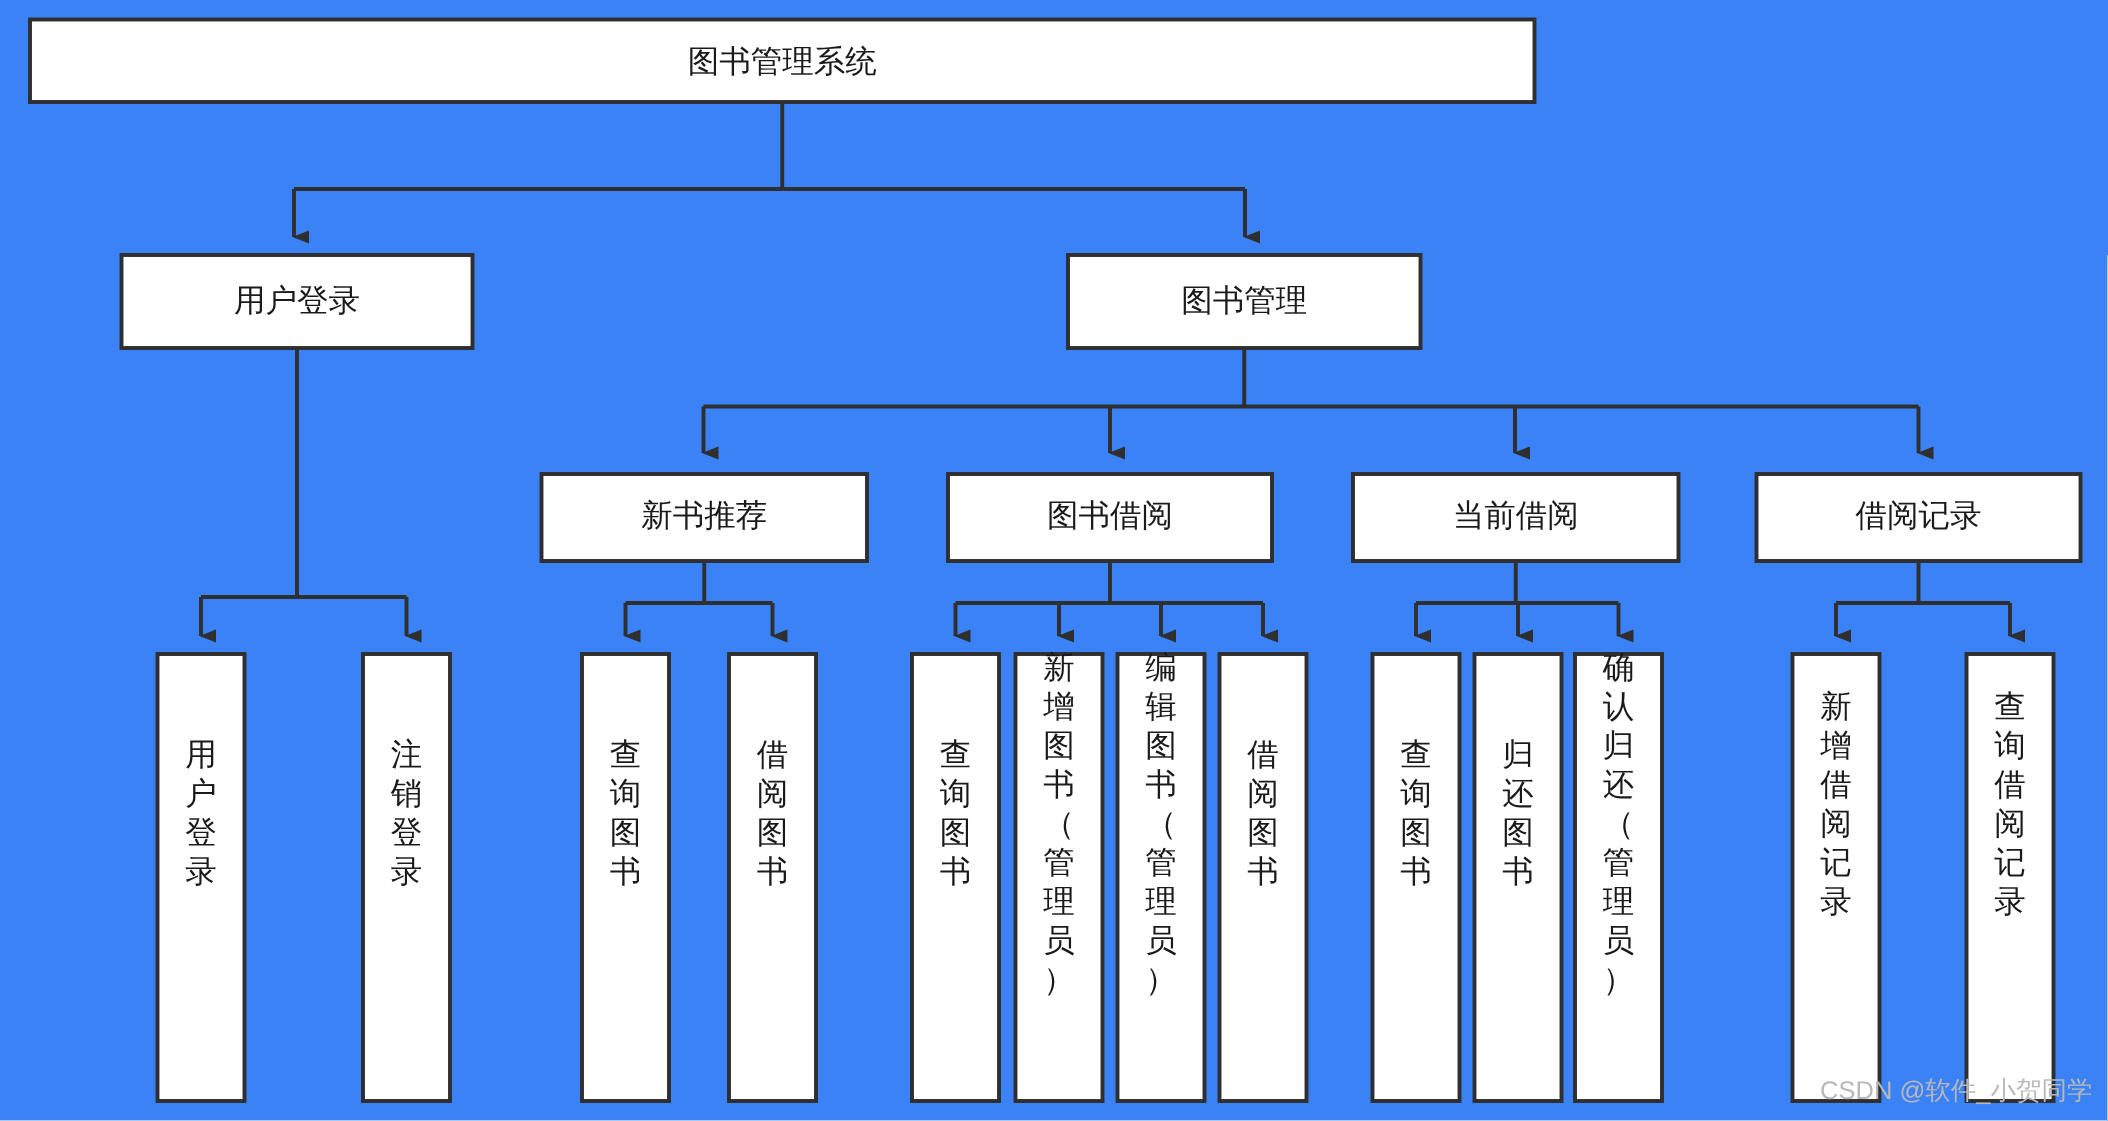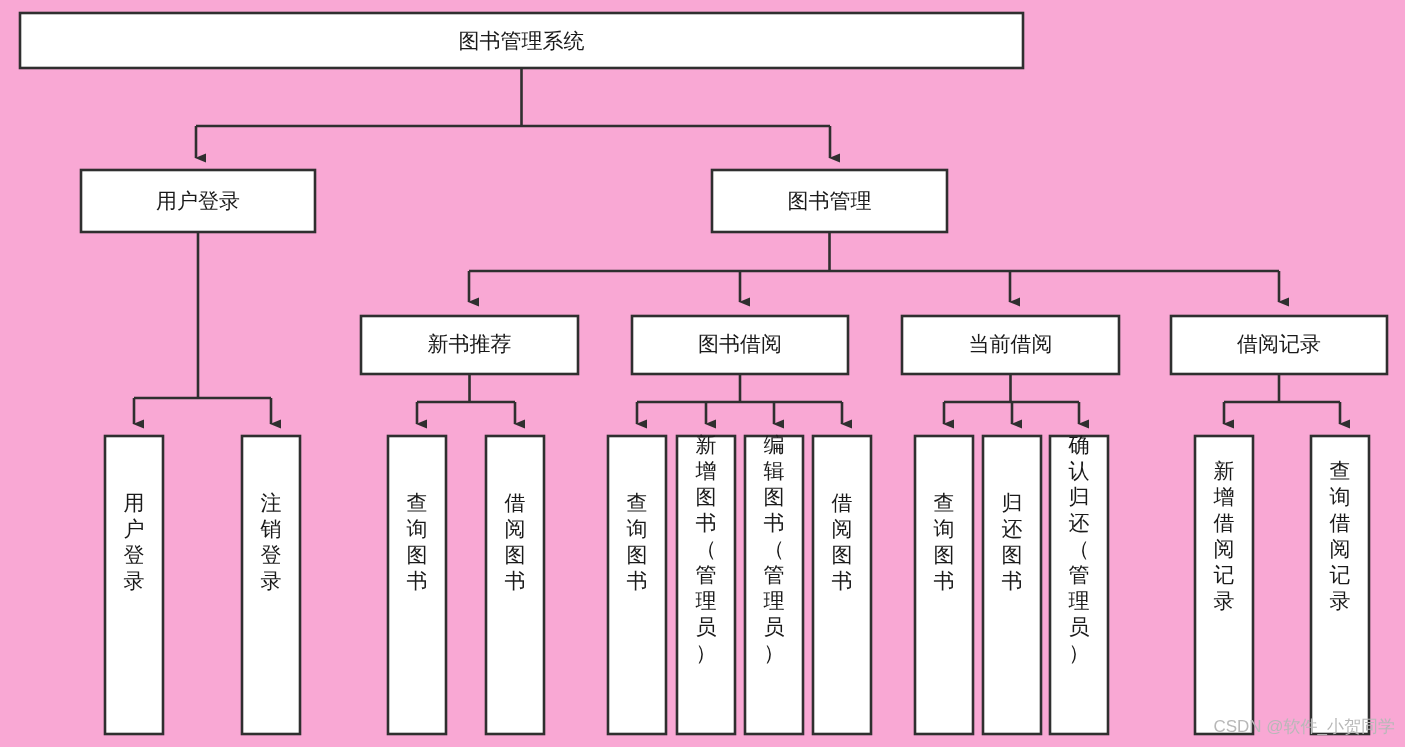--- a/index.html
+++ b/index.html
@@ -10,21 +10,21 @@
   body {
     width: 1405px;
     height: 747px;
     font-family: "Liberation Sans", "DejaVu Sans", sans-serif;
     overflow: hidden;
   }
   #diagram-root {
     position: relative;
     width: 1405px;
     height: 747px;
-    background: #f9a8d4;
+    background: #3b82f6;
   }
   svg.diagram-canvas {
     position: absolute;
     left: 0;
     top: 0;
     width: 1405px;
     height: 747px;
   }
   .node-box {
     fill: #ffffff;

